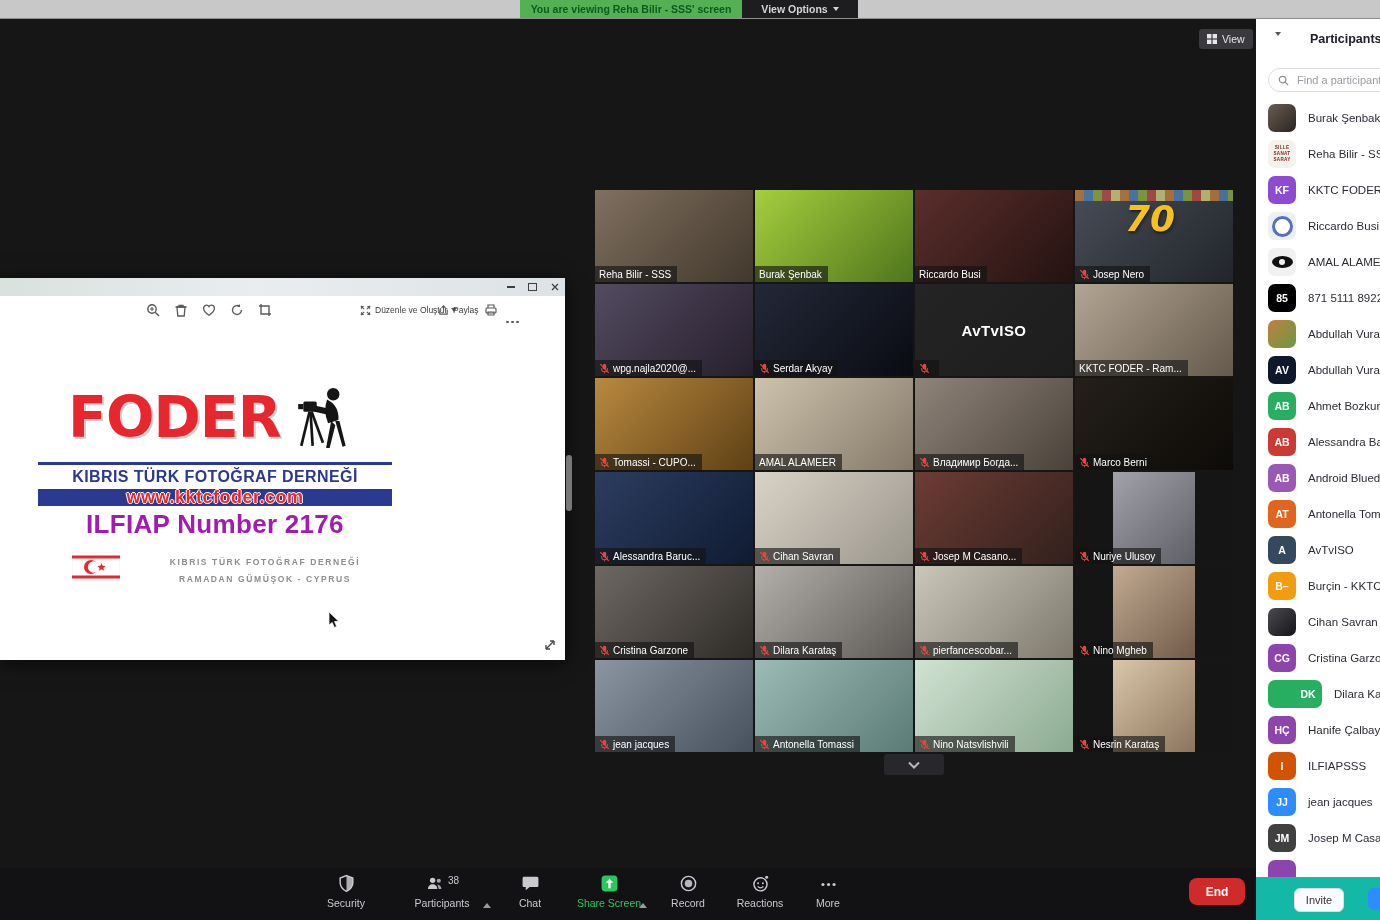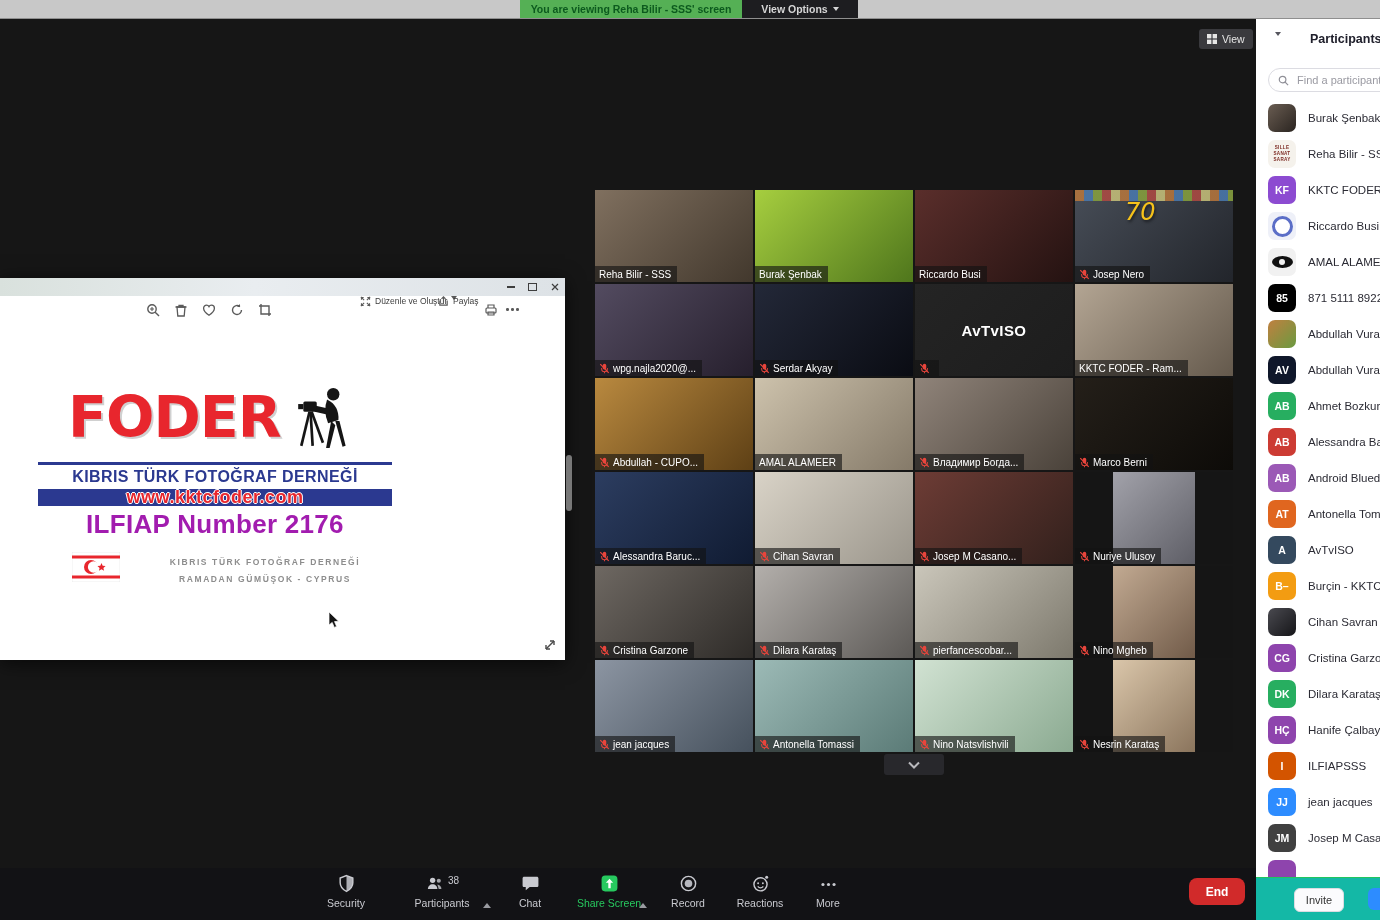--- a/index.html
+++ b/index.html
@@ -22,21 +22,21 @@
 
   
   .shared-window{position:absolute;left:0;top:278px;width:565px;height:382px;background:#fff;box-shadow:0 3px 18px rgba(0,0,0,.65);z-index:10;}
   .sw-titlebar{position:absolute;left:0;top:0;width:100%;height:18px;background:linear-gradient(90deg,#d9e1dd,#e9edf0 45%,#dde2e6);}
   .sw-controls{position:absolute;right:6px;top:0;height:18px;display:flex;align-items:center;gap:13px;}
   .wc{width:9px;height:9px;display:flex;align-items:center;justify-content:center;color:#3e3e3e;}
   .wc-min i{display:block;width:8px;height:1.5px;background:#3e3e3e;}
   .wc-max i{display:block;width:6.5px;height:6.5px;border:1.3px solid #3e3e3e;}
   .sw-toolbar{position:absolute;left:0;top:18px;width:100%;height:28px;background:#fff;border-bottom:1px solid #f1f1f1;}
   .sw-ic{position:absolute;top:7px;width:14px;height:14px;color:#5a5a5a;}
-  .sw-right{position:absolute;top:0;height:28px;display:flex;color:#3c3c3c;font-size:8.5px;gap:4px;}
+  .sw-right{position:absolute;top:0;height:28px;display:flex;align-items:center;color:#3c3c3c;font-size:8.5px;gap:4px;}
   .dots3{display:flex;gap:2.5px;}.dots3 i{width:2.5px;height:2.5px;border-radius:50%;background:#5a5a5a;}
   .sw-doc{position:absolute;left:0;top:46px;right:0;bottom:0;background:#fff;overflow:hidden;}
   .foder-title{position:absolute;left:68px;top:60px;font-family:"DejaVu Sans",sans-serif;font-weight:800;
     font-size:57px;letter-spacing:-1px;color:var(--logo-red);text-shadow:2px 2px 0 rgba(120,120,120,.35);}
   .photog{position:absolute;left:294px;top:62px;color:#151515;}
   .band{position:absolute;left:38px;top:138px;width:354px;}
   .band-rule{height:3px;background:var(--logo-navy);}
   .band-title{margin-top:3px;text-align:center;color:var(--logo-navy);font-weight:bold;font-size:16px;letter-spacing:.4px;white-space:nowrap;}
   .band-bar{margin-top:3px;height:17px;background:var(--logo-navy);display:flex;align-items:center;justify-content:center;}
   .band-url{color:var(--logo-red);font-weight:bold;font-size:18px;letter-spacing:.5px;
@@ -50,21 +50,21 @@
 
   
   .video-grid{position:absolute;left:595px;top:190px;width:638px;display:grid;grid-template-columns:repeat(4,158px);grid-auto-rows:92px;gap:2px;z-index:5;}
   .tile{position:relative;overflow:hidden;background:#151515;}
   .tile .inner{position:absolute;inset:0;}
   .tile.portrait .inner{left:24%;right:24%;}
   .tile.active{outline:2px solid var(--active-border);outline-offset:-2px;}
   .tile.topstrip .inner::after{content:"";position:absolute;left:0;top:0;right:0;height:11px;opacity:.85;
     background:repeating-linear-gradient(90deg,#b9773c 0 9px,#4a7ab0 9px 18px,#88a23c 18px 27px,#b04a42 27px 36px,#c9c27a 36px 45px);}
   .ovcenter{position:absolute;inset:0;display:flex;align-items:center;justify-content:center;color:#fff;font-weight:bold;font-size:15px;letter-spacing:.4px;}
-  .ov70{position:absolute;left:50px;top:8px;color:#f6c21a;font-size:24px;font-weight:400;font-style:italic;font-family:"DejaVu Sans",sans-serif;text-shadow:1px 2px 3px rgba(0,0,0,.55);}
+  .ov70{position:absolute;left:50px;top:8px;color:#f6c21a;font-size:36px;font-weight:700;font-style:italic;font-family:"DejaVu Sans",sans-serif;text-shadow:1px 2px 3px rgba(0,0,0,.55);}
   .tile-label{position:absolute;left:0;bottom:0;max-width:95%;display:flex;align-items:center;gap:3px;
     background:rgba(18,18,18,.62);padding:2.5px 6px 2.5px 4px;font-size:10px;color:#fff;white-space:nowrap;overflow:hidden;}
   .tile-label .mic{color:var(--muted-red);flex:0 0 auto;display:none;}
   .tile-label.muted .mic{display:block;}
   .grid-more{position:absolute;left:884px;top:754px;width:60px;height:21px;background:#28282c;border-radius:3px;
     display:flex;align-items:center;justify-content:center;color:#b9b9bd;z-index:6;}
 
   
   .right-panel{position:absolute;left:1256px;top:18px;width:124px;height:902px;background:#fff;overflow:hidden;z-index:55;color:#222;}
   .rp-collapse{position:absolute;left:19px;top:18px;color:#56565e;}
@@ -346,21 +346,21 @@
 
     <div class="tile-label muted">
       <svg class="mic" width="11" height="11" viewBox="0 0 12 12">
         <g fill="currentColor">
           <rect x="4.1" y="0.8" width="3.8" height="6.2" rx="1.9"></rect>
           <path d="M2.4 5.4v1.2a3.6 3.6 0 0 0 7.2 0V5.4h-1v1.2a2.6 2.6 0 0 1-5.2 0V5.4z"></path>
           <rect x="5.5" y="9.2" width="1" height="2"></rect>
         </g>
         <path d="M1.4 1.2l9.2 9.6" stroke="currentColor" stroke-width="1.3"></path>
       </svg>
-      <span class="tname">Abdullah - CUPO...</span>
+      <span class="tname">Tomassi - CUPO...</span>
     </div>
   </div>
 
   <div class="tile">
     <div class="inner" style="background: linear-gradient(135deg, rgb(205, 194, 172), rgb(133, 122, 105));"></div>
 
     <div class="tile-label">
 
       <span class="tname">AMAL ALAMEER</span>
     </div>
@@ -685,21 +685,21 @@
     <div class="av" style="background: linear-gradient(135deg, rgb(74, 74, 80), rgb(21, 21, 24));"></div>
     <div class="rp-name">Cihan Savran</div>
   </div>
 
   <div class="rp-row">
     <div class="av" style="background: rgb(142, 68, 173);">CG</div>
     <div class="rp-name">Cristina Garzon</div>
   </div>
 
   <div class="rp-row">
-    <div class="av" style="background: rgb(39, 174, 96);">DK</div>
+    <div class="av" style="background: rgb(39, 174, 96); padding-left: 26px;">DK</div>
     <div class="rp-name">Dilara Karataş</div>
   </div>
 
   <div class="rp-row">
     <div class="av" style="background: rgb(142, 68, 173);">HÇ</div>
     <div class="rp-name">Hanife Çalbayr</div>
   </div>
 
   <div class="rp-row">
     <div class="av" style="background: rgb(211, 84, 0);">I</div>

